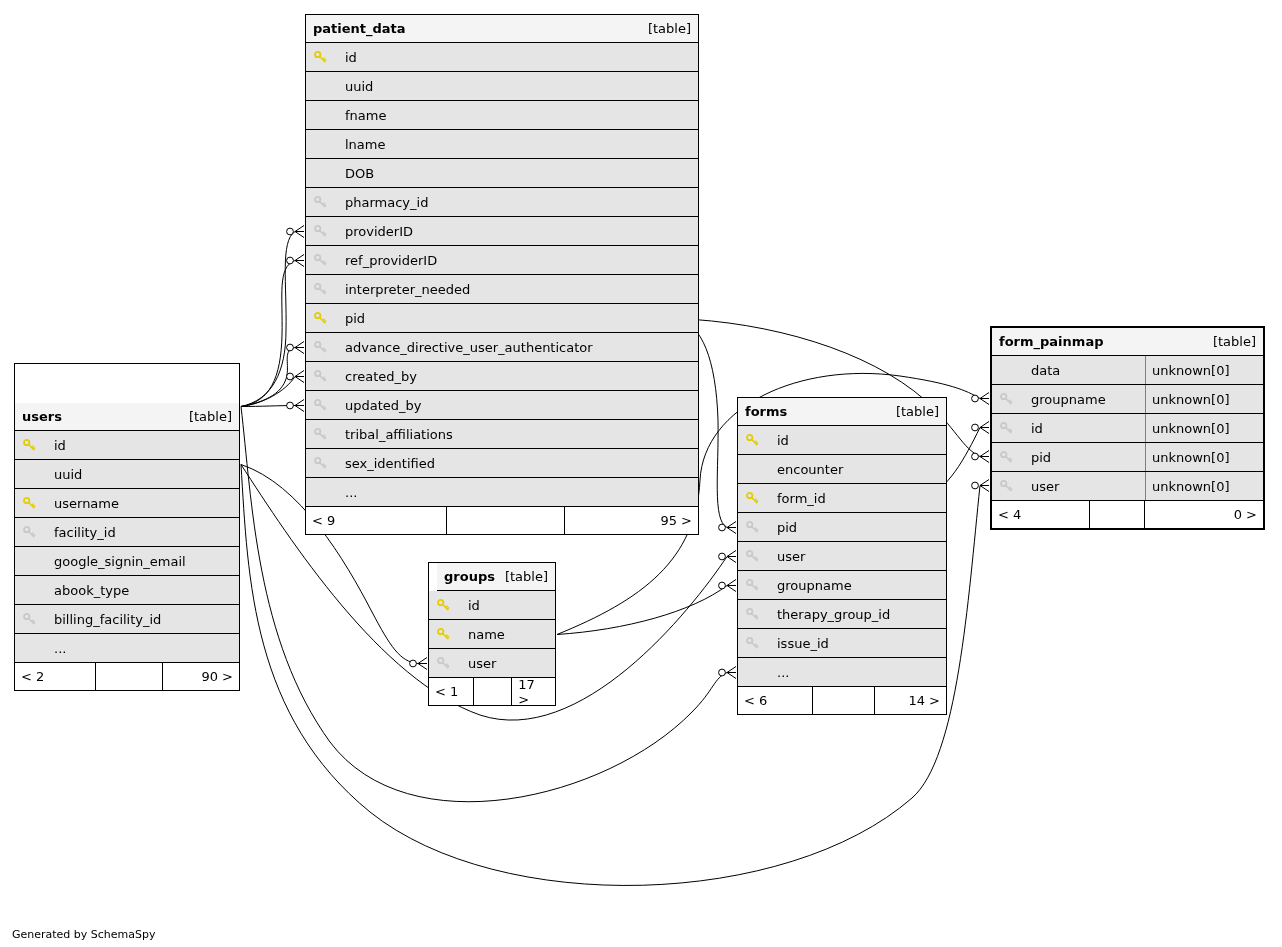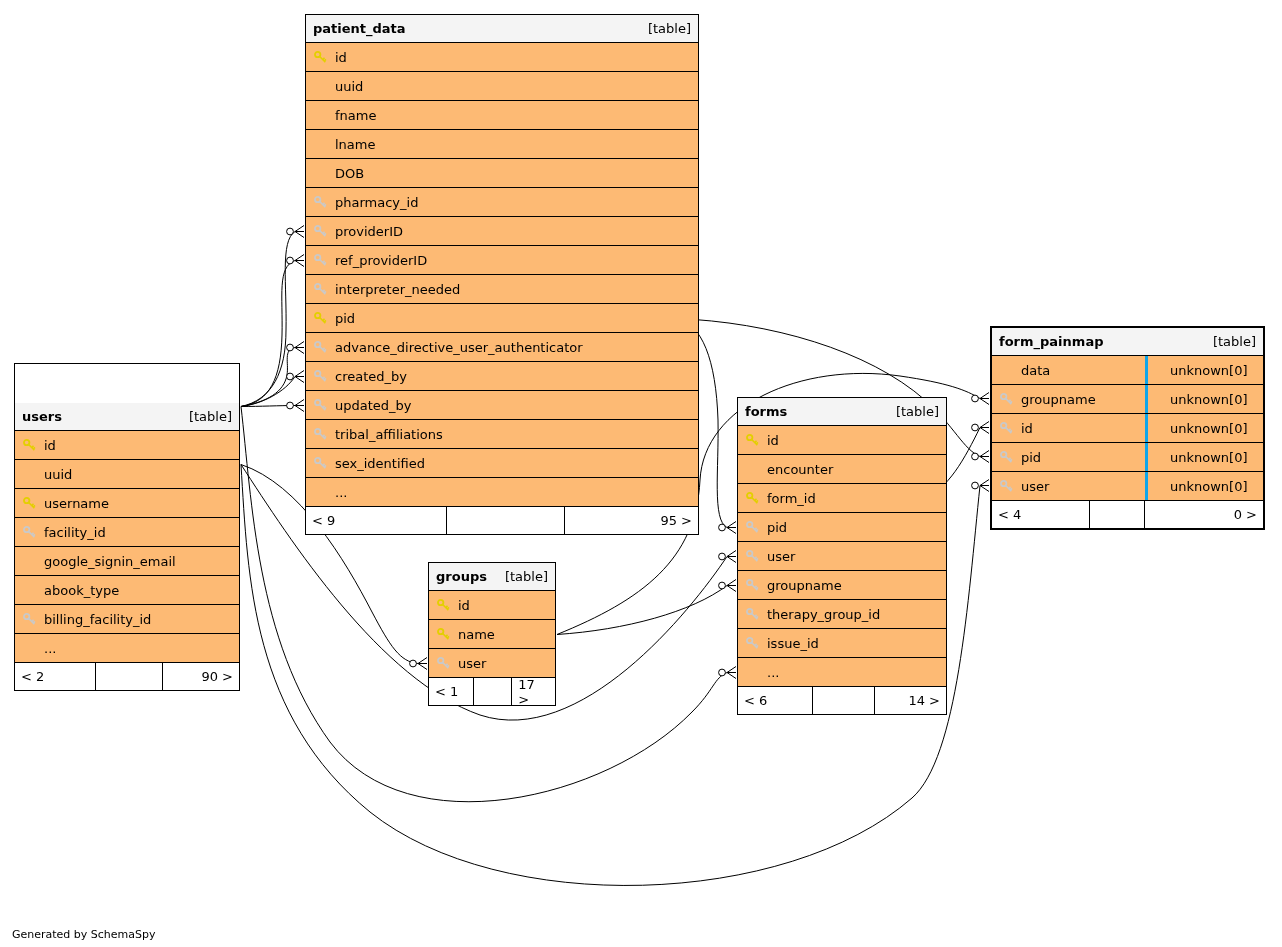--- a/index.html
+++ b/index.html
@@ -6,25 +6,25 @@
   html,body { background:#fff; }
   body { font-family:"DejaVu Sans","Liberation Sans",sans-serif; font-size:13px; color:#000; }
   .canvas { position:relative; width:1282px; height:947px; background:#fff; overflow:hidden; }
   #edges { position:absolute; left:0; top:0; z-index:0; }
   .tbl { position:absolute; border:1px solid #000; background:#fff; z-index:1; }
   .tbl.emph { border-width:2px; }
   .hdr { display:flex; justify-content:space-between; align-items:center; height:28px;
          padding:0 7px; border-bottom:1px solid #000; cursor:pointer; }
   .tname { font-weight:bold; }
   .row { display:flex; align-items:center; height:29px; border-bottom:1px solid #000;
-         padding:0 6px 0 7px; gap:7px; background:#fdba74; white-space:nowrap; }
+         padding:0 6px 0 7px; gap:17px; background:#e5e5e5; white-space:nowrap; }
   .row.typed { padding-right:0; }
   .keyic { width:15px; height:15px; flex:0 0 15px; display:flex; align-items:center; justify-content:center; }
-  .ctype { margin-left:auto; border-left:3px solid #0ea5e9; align-self:stretch;
-           display:flex; align-items:center; padding-left:22px; }
+  .ctype { margin-left:auto; border-left:1px solid #0ea5e9; align-self:stretch;
+           display:flex; align-items:center; padding-left:6px; }
   .foot { display:flex; height:27px; align-items:stretch; }
   .foot span { display:flex; align-items:center; padding:0 6px; }
   .fl { flex:0 0 36%; border-right:1px solid #000; }
   .fm { flex:1 1 auto; border-right:1px solid #000; }
   .fr { justify-content:flex-end; flex:0 0 34%; }
   .credit { position:absolute; left:12px; top:920px; font-size:11px;margin-top:8px; }
 </style>
 </head>
 <body>
 
@@ -289,21 +289,21 @@
           <span class="keyic"></span>
           <span class="cname">...</span>
         </div>
         <div class="foot">
           <span class="fl">&lt; 2</span>
           <span class="fm"></span>
           <span class="fr">90 &gt;</span>
         </div>
       </div>
       <div class="tbl" style="left: 428px; top: 562px; width: 128px;">
-        <div class="hdr" style="background: rgb(244, 244, 244);">
+        <div class="hdr" style="background: rgb(244, 244, 244); margin-left: 8px;">
           <span class="tname">groups</span>
           <span>[table]</span>
         </div>
         <div class="row">
           <span class="keyic">
             <svg viewBox="0 0 16 16" width="15" height="15">
               <circle cx="5" cy="4.8" r="2.9" fill="none" stroke="#e3cf00" stroke-width="1.9"></circle>
               <path d="M7.1 6.9 L13.2 13 M10.4 10.2 L12.3 8.3 M12 11.8 L13.8 10" fill="none" stroke="#e3cf00" stroke-width="1.7"></path>
             </svg>
           </span>

